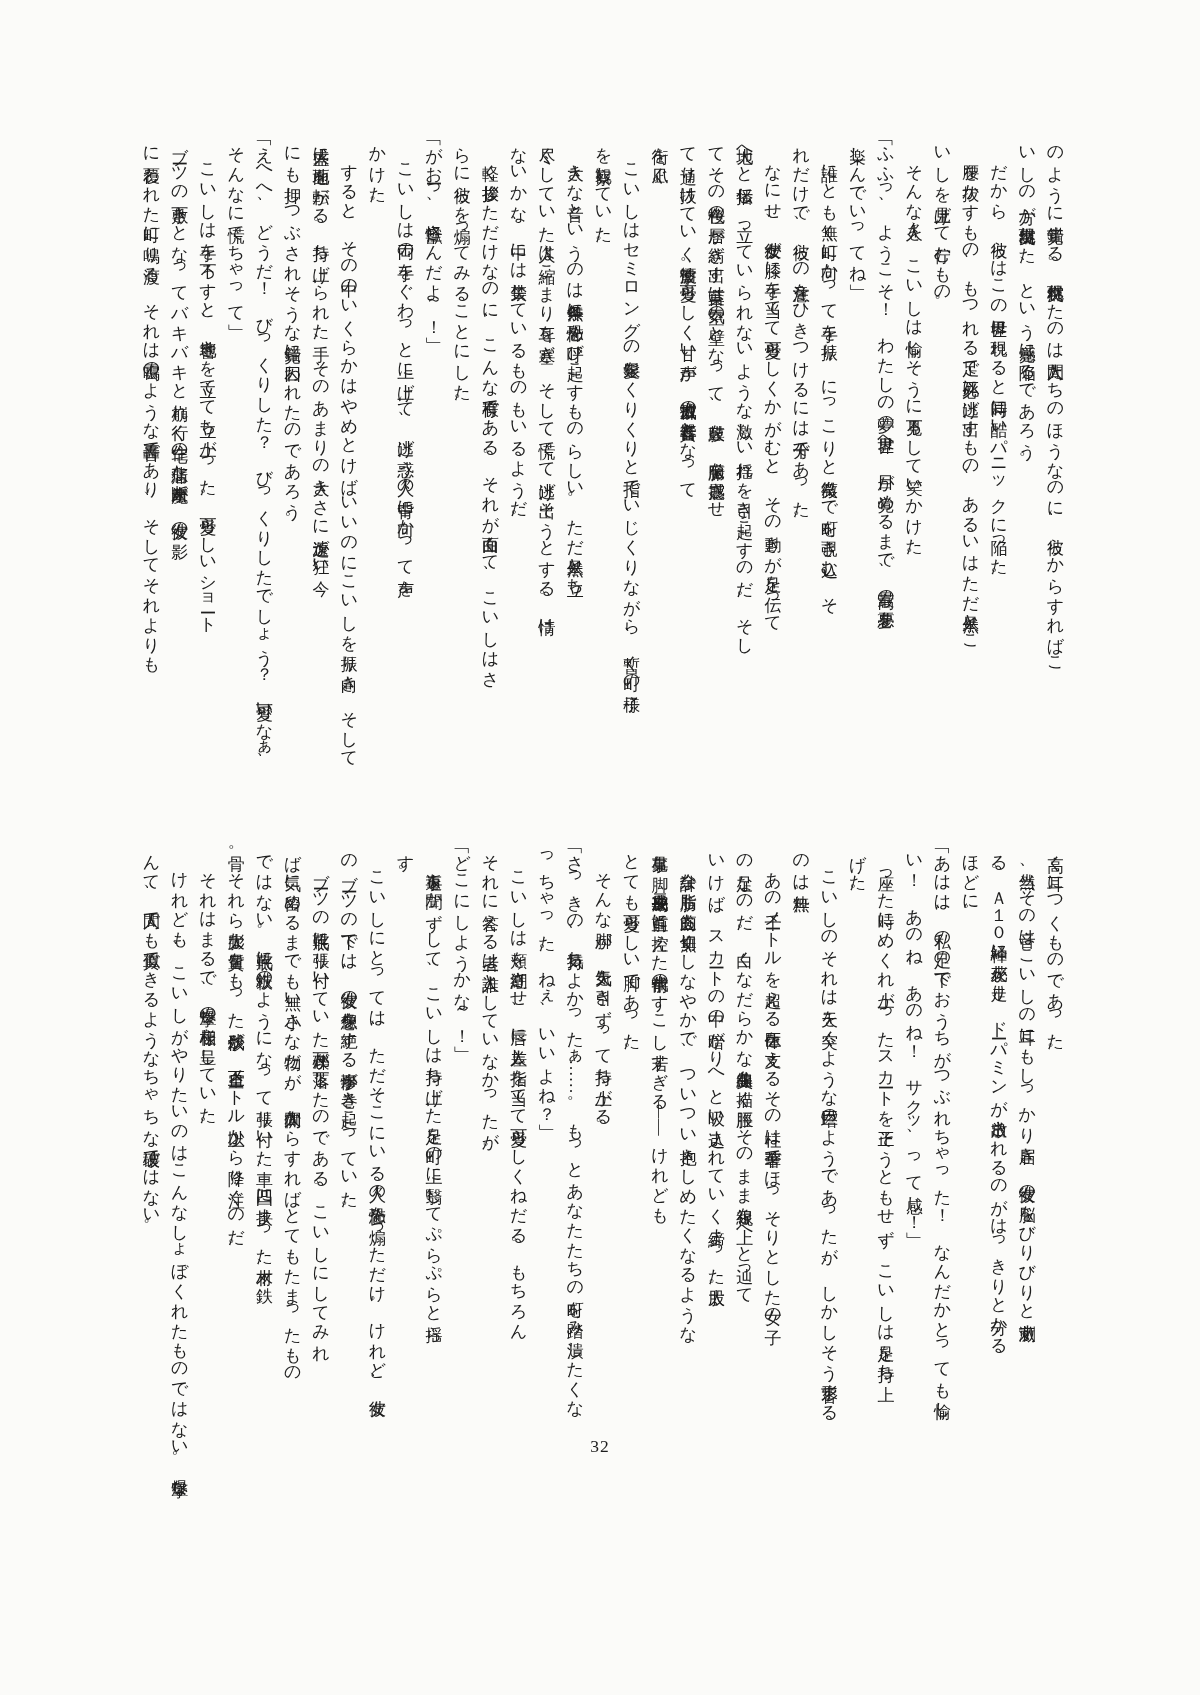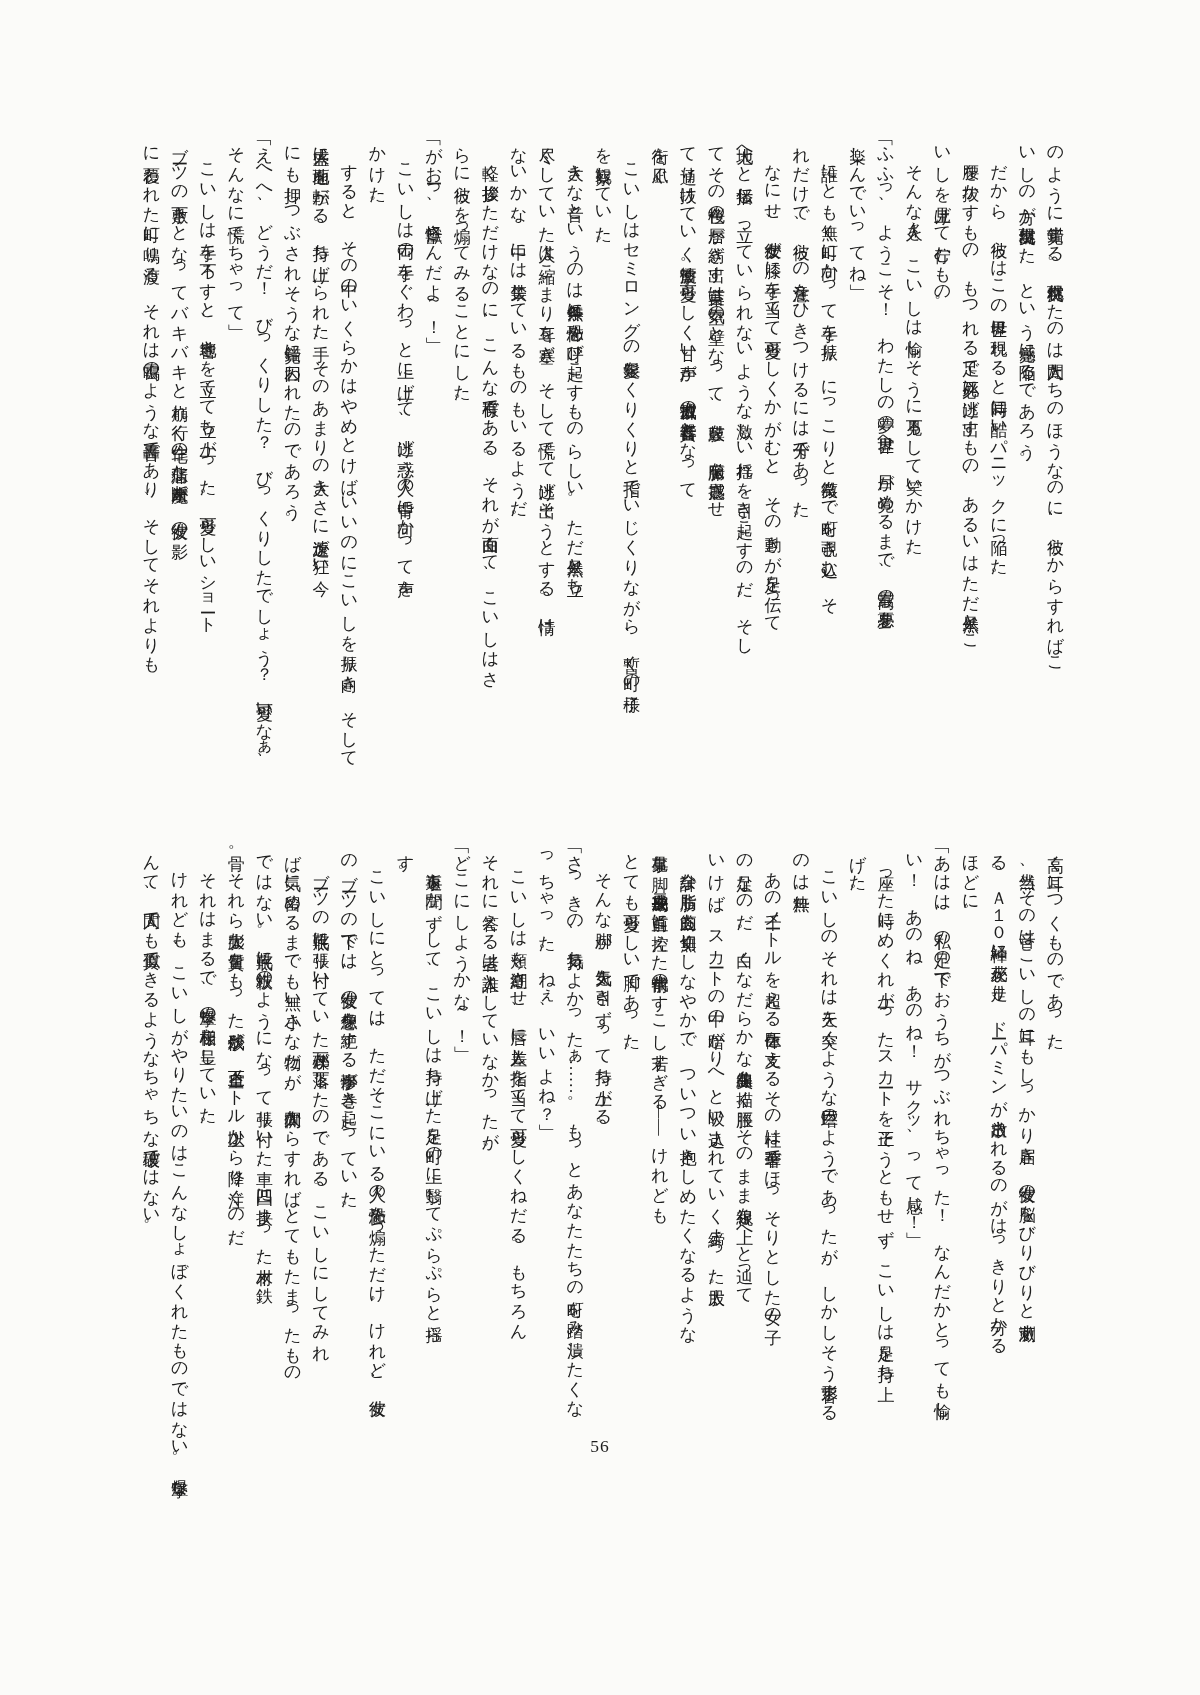--- a/index.html
+++ b/index.html
@@ -108,14 +108,14 @@
       <p>のブーツの下では、彼女の想像を絶する惨事が巻き起こっていた。</p>
       <p>　ブーツの靴底に張り付いていた瓦礫が落下したのである。こいしにしてみれ</p>
       <p>ば気に留めるまでも無い小さな物だが、人間側からすればとてもたまったもの</p>
       <p>ではない。靴底に鉄板のようになって張り付いた車、凹凸に挟まった木材、鉄</p>
       <p>骨。それら膨大な質量をもった残骸が、上空百メートル以上から降り注ぐのだ。</p>
       <p>　それはまるで、爆撃の様相を呈していた。</p>
       <p>　けれども、こいしがやりたいのはこんなしょぼくれたものではない。爆撃な</p>
       <p>んて、人間でも真似できるようなちゃちな破壊ではない。</p>
     </section>
 
-  <div class="page-number">56</div>
+  <div class="page-number">32</div>
 </div>
 
 </body></html>

